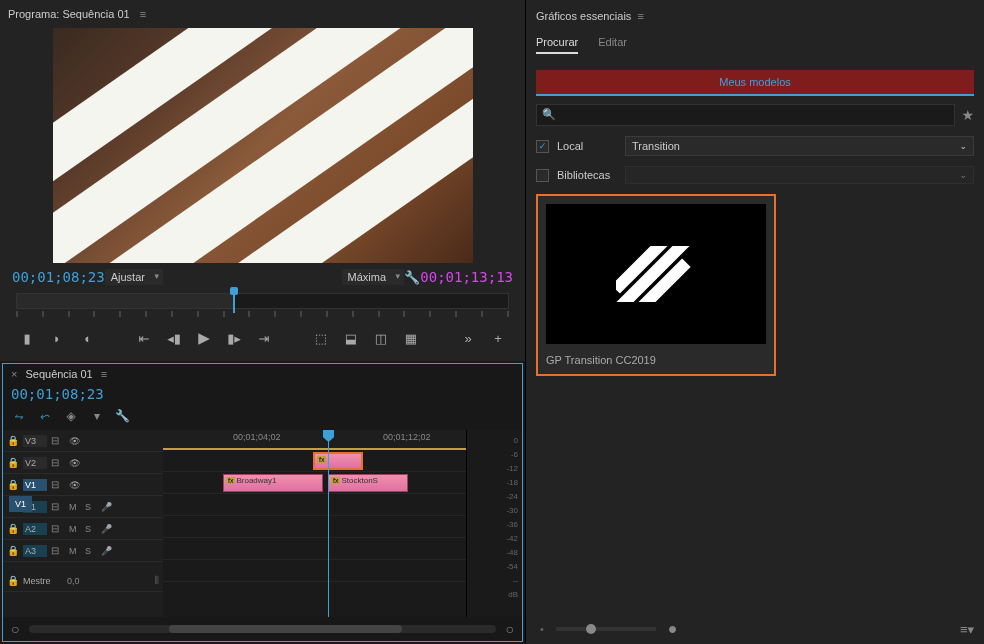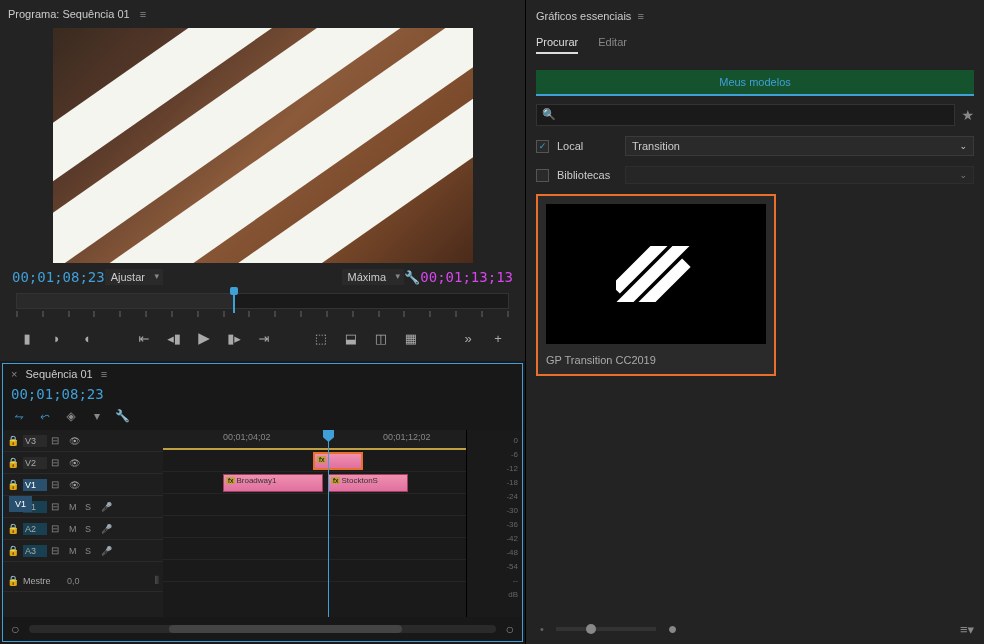--- a/index.html
+++ b/index.html
@@ -67,21 +67,21 @@
 .meter-scale { display: flex; flex-direction: column; align-items: flex-end; gap: 5px; font-size: 8px; color: #666; }
 
 
 .eg-panel { padding: 6px 10px; }
 .eg-header { display: flex; align-items: flex-end; padding: 4px 0 10px; gap: 6px; }
 .eg-tabs { display: flex; gap: 20px; padding: 4px 0 10px; }
 .eg-tab { color: #888; cursor: pointer; padding-bottom: 4px; }
 .eg-tab.active { color: #ddd; border-bottom: 2px solid #ddd; }
 .eg-subtabs { display: flex; margin: 6px 0; }
 .eg-subtab { flex: 1; text-align: center; padding: 6px; background: #2a2a2a; font-size: 11px; cursor: pointer; }
-.eg-subtab.active { background: #14532d; color: #3fa0d8; border-bottom: 2px solid #3fa0d8; }
+.eg-subtab.active { background: #7f1d1d; color: #3fa0d8; border-bottom: 2px solid #3fa0d8; }
 .eg-subtab .st-icon { color: #b85030; margin-right: 4px; font-size: 10px; }
 .eg-search-row { display: flex; gap: 6px; align-items: center; margin: 8px 0; }
 .eg-search { flex: 1; background: #1a1a1a; border: 1px solid #333; color: #ccc; padding: 4px 6px 4px 22px; font-size: 11px; position: relative; }
 .search-wrap { flex: 1; position: relative; }
 .search-icon { position: absolute; left: 6px; top: 4px; color: #888; font-size: 11px; z-index: 1; }
 .star-icon { color: #888; font-size: 14px; }
 .eg-filter-row { display: flex; align-items: center; gap: 8px; margin: 10px 0; font-size: 11px; }
 .chk { width: 13px; height: 13px; background: #2a2a2a; border: 1px solid #555; display: inline-flex; align-items: center; justify-content: center; font-size: 9px; color: #3fa0d8; }
 .chk.checked::after { content: '✓'; }
 .eg-dropdown { flex: 1; background: #2a2a2a; border: 1px solid #3a3a3a; color: #ccc; padding: 3px 6px; font-size: 11px; display: flex; justify-content: space-between; align-items: center; }
@@ -244,21 +244,21 @@
         </div>
         <div class="tl-track-row" style="margin-top:8px">
           <span class="track-lock">🔒</span>
           <span style="color:#aaa;width:40px">Mestre</span>
           <span style="color:#888">0,0</span>
           <span style="color:#666;margin-left:auto">⫼</span>
         </div>
       </div>
       <div class="tl-tracks-area">
         <div class="tl-ruler">
-          <span class="ruler-tick" style="left:60px">00;01;04;02</span>
+          <span class="ruler-tick" style="left:70px">00;01;04;02</span>
           <span class="ruler-tick" style="left:220px">00;01;12;02</span>
           <div class="ruler-yellow" style="left:0;width:100%"></div>
         </div>
         <div class="tl-playhead" style="left:165px"></div>
         <div class="tl-track-lane">
           <div class="clip selected" style="left:150px;width:50px">
             <span class="clip-fx">fx</span>
           </div>
         </div>
         <div class="tl-track-lane">

